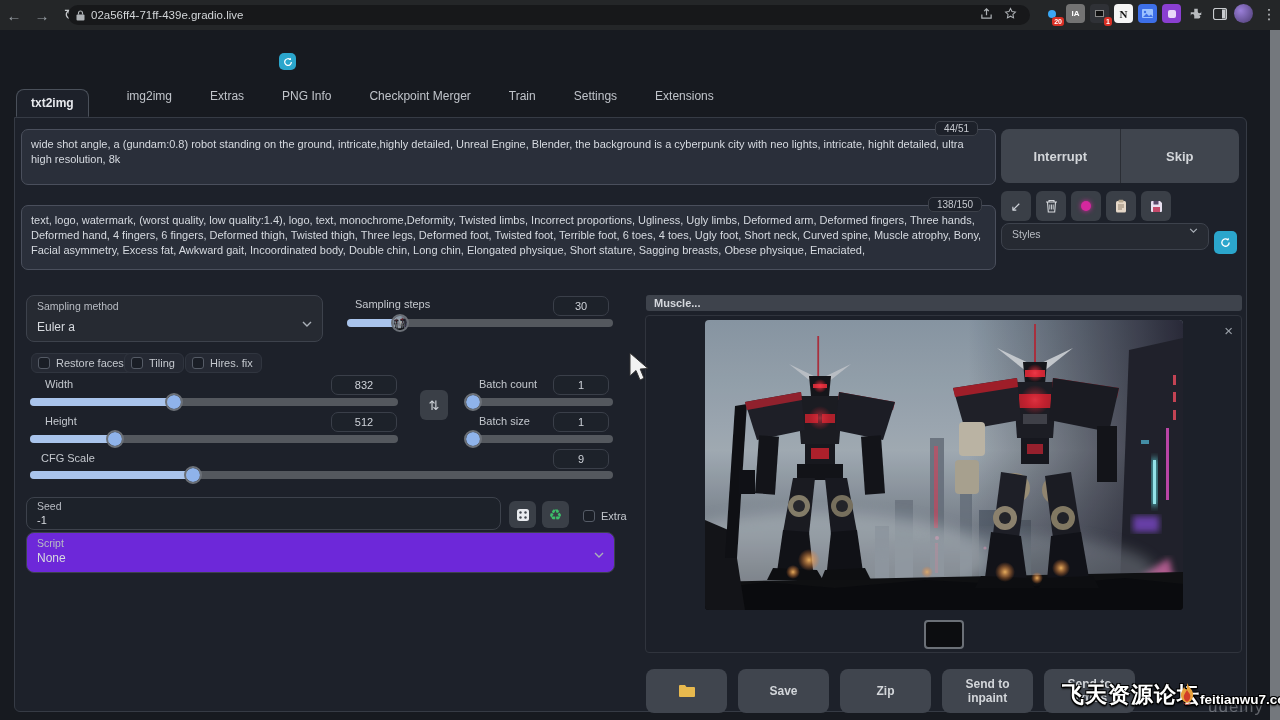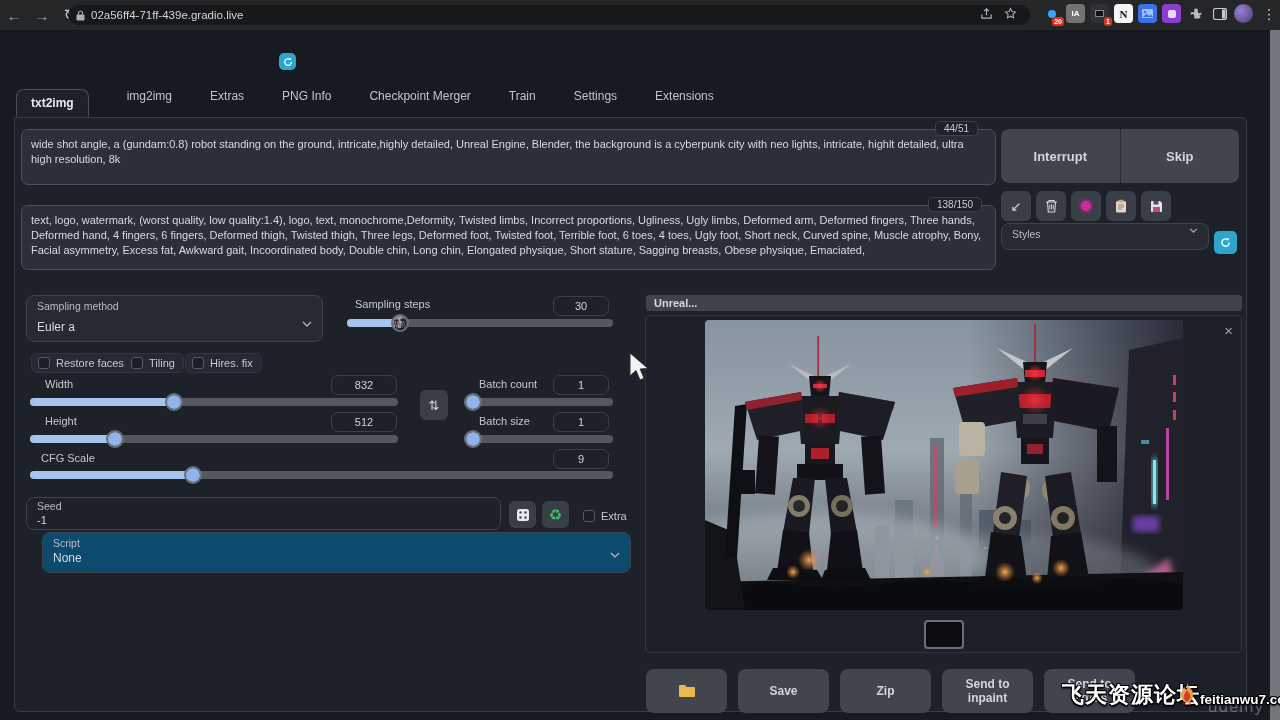--- a/index.html
+++ b/index.html
@@ -452,29 +452,29 @@
         </svg>
     </div>
     <div class="sq-btn" style="position:absolute; left:527px; top:383px; width:27px; height:27px; color:#3dbf6a; font-size:15px;">
         <span>♻</span>
       </div>
     <div class="chk-item" style="left:562px; top:389px; background:transparent; border:none;">
       <span class="chk-box"></span>
         <span class="chk-label">Extra</span>
     </div>
 
-    <div class="fieldset" style="left:27px; top:414px; width:589px; height:41px; background:#0c4a6e;">
+    <div class="fieldset" style="left:11px; top:414px; width:589px; height:41px; background:#6d28d9;">
       <span class="fs-label">Script</span>
       <span class="fs-value">None</span>
       <span class="chev"><svg width="10" height="6" viewBox="0 0 10 6">
             <path d="M1 1 L5 5 L9 1" fill="none" stroke="#aab0b8" stroke-width="1.4"></path>
           </svg></span>
     </div>
 
-    <div class="waiting">Unreal...</div>
+    <div class="waiting">Muscle...</div>
 
     <div class="out-box">
       <span class="close-x">×</span>
 
       <div class="gen-img">
         <svg id="gen-svg" viewBox="0 0 478 290" preserveAspectRatio="none">
           <defs>
             <linearGradient id="sky" x1="0" y1="0" x2="0" y2="1">
               <stop offset="0" stop-color="#8f9eac"></stop>
                 <stop offset="0.45" stop-color="#a9b4bd"></stop>

